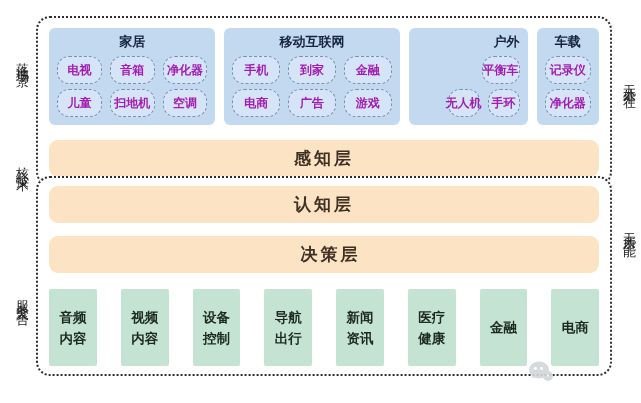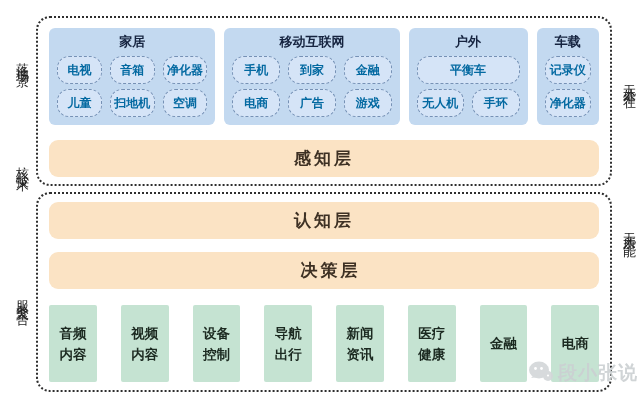--- a/index.html
+++ b/index.html
@@ -34,56 +34,56 @@
   
   .dash-box {
     position: absolute;
     left: 36px;
     width: 576px;
     border: 2px dotted #2e2e2e;
     border-radius: 14px;
     background: #ffffff;
   }
   .box-scenarios { top: 16px;  height: 170px; padding: 10px 11px 0 11px; }
-  .box-core      { top: 192px; height: 200px; padding: 8px 11px 0 11px; }
+  .box-core      { top: 176px; height: 200px; padding: 8px 11px 0 11px; }
 
   
   .scenario-row { display: flex; gap: 9px; height: 97px; }
   .section {
     background: #c3d9f0;
     border-radius: 6px;
     padding: 5px 8px 8px 8px;
     display: flex;
     flex-direction: column;
     flex: 1 1 0;
   }
   .section:nth-child(1) { flex: 0 1 168px; }
   .section:nth-child(2) { flex: 0 1 177px; }
-  .section:nth-child(3) { flex: 0 1 120px; }
+  .section:nth-child(3) { flex: 0 1 120px; align-items: flex-end; }
   .section:nth-child(4) { flex: 0 1 63px; }
   .sec-title {
     text-align: center;
     font-size: 13px;
     font-weight: 600;
     color: #15233f;
     height: 18px;
     line-height: 18px;
   }
   .sec-row { display: flex; gap: 8px; flex: 1; margin-top: 5px; }
   .chip {
     flex: 1 1 0;
     background: #d5e4f7;
     border: 1px dashed #7691b5;
     border-radius: 12px;
     display: flex;
     align-items: center;
     justify-content: center;
     font-size: 12px;
     font-weight: 600;
-    color: #0369a1;
+    color: #a21caf;
     white-space: nowrap;
     min-width: 0;
   }
 
   
   .layer-bar {
     background: #fbe3c4;
     height: 37px;
     display: flex;
     align-items: center;
@@ -240,14 +240,13 @@
   <span data-name="watermark-logo-icon">
     <svg width="26" height="22" viewBox="0 0 26 22" aria-hidden="true">
       <ellipse cx="11" cy="10" rx="10" ry="8.5" fill="#d3d7d9"></ellipse>
       <circle cx="20" cy="16" r="5" fill="#d3d7d9"></circle>
       <circle cx="7.5" cy="8.5" r="1.4" fill="#ffffff"></circle>
       <circle cx="13.5" cy="8.5" r="1.4" fill="#ffffff"></circle>
       <path d="M3 18 L7 14 L11 17 Z" fill="#d3d7d9"></path>
       <circle cx="20" cy="15.5" r="1.1" fill="#ffffff"></circle>
     </svg>
   </span>
-  <span class="watermark-text" data-name="watermark-text">段小张说</span>
 </div>
 
 </body></html>

